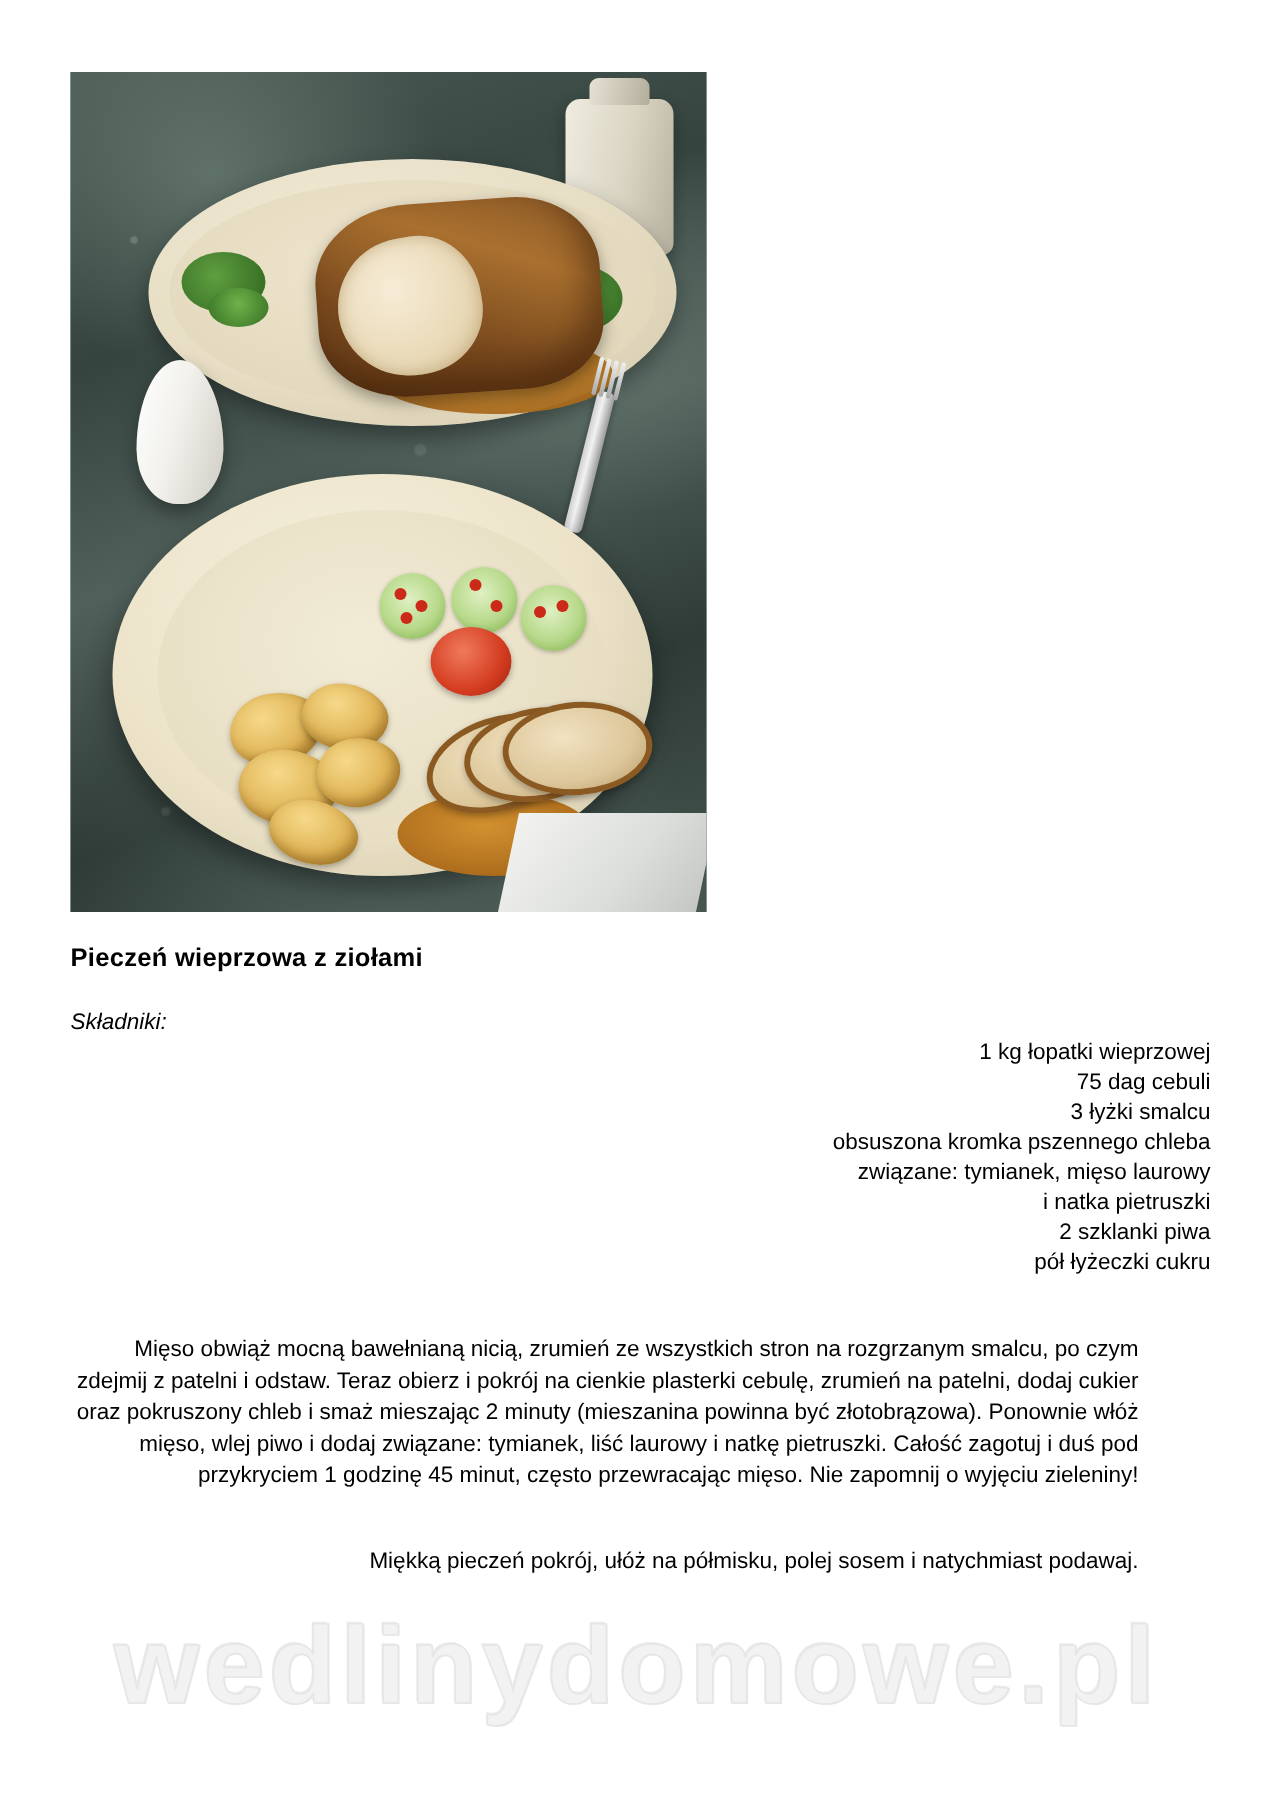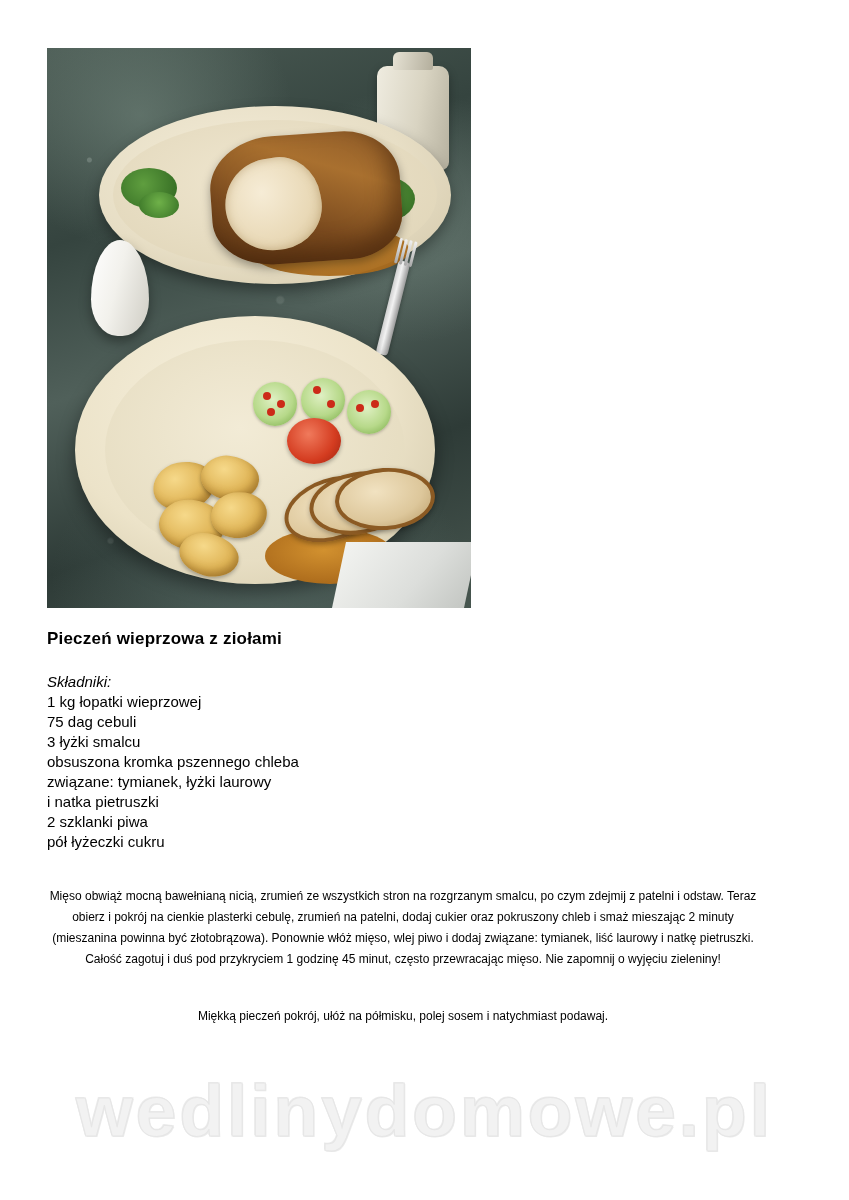--- a/index.html
+++ b/index.html
@@ -269,27 +269,27 @@
     font-size: 15px;
     line-height: 20px;
   }
   .ingredients-list {
     margin: 0;
     padding: 0;
     list-style: none;
     font-size: 15px;
     line-height: 20px;
   }
-  .ingredients-list li { white-space: pre; }
+  .ingredients-list li { white-space: pre; text-align: right; }
 
   .para {
-    font-size: 12px;
+    font-size: 15px;
     line-height: 21px;
     width: 712px;
-    text-align: center;
+    text-align: right;
   }
   .para + .para { margin-top: 36px; }
 
   
   .watermark {
     position: absolute;
     left: 0;
     right: 0;
     bottom: 48px;
     text-align: center;
@@ -386,21 +386,21 @@
 
     <div class="block-gap"></div>
 
     <div class="ingredients-label">Składniki:</div>
 
     <ul class="ingredients-list">
       <li>1 kg łopatki wieprzowej</li>
       <li>75 dag cebuli</li>
       <li>3 łyżki smalcu</li>
       <li>obsuszona kromka pszennego chleba</li>
-      <li>związane: tymianek, łyżki laurowy</li>
+      <li>związane: tymianek, mięso laurowy</li>
       <li>i natka pietruszki</li>
       <li>2 szklanki piwa</li>
       <li>pół łyżeczki cukru</li>
     </ul>
 
     <div class="block-gap"></div>
 
     <p class="para">Mięso obwiąż mocną bawełnianą nicią, zrumień ze wszystkich stron na rozgrzanym smalcu, po czym zdejmij z patelni i odstaw. Teraz obierz i pokrój na cienkie plasterki cebulę, zrumień na patelni, dodaj cukier oraz pokruszony chleb i smaż mieszając 2 minuty (mieszanina powinna być złotobrązowa). Ponownie włóż mięso, wlej piwo i dodaj związane: tymianek, liść laurowy i natkę pietruszki. Całość zagotuj i duś pod przykryciem 1 godzinę 45 minut, często przewracając mięso. Nie zapomnij o wyjęciu zieleniny!</p>
 
     <p class="para">Miękką pieczeń pokrój, ułóż na półmisku, polej sosem i natychmiast podawaj.</p>

